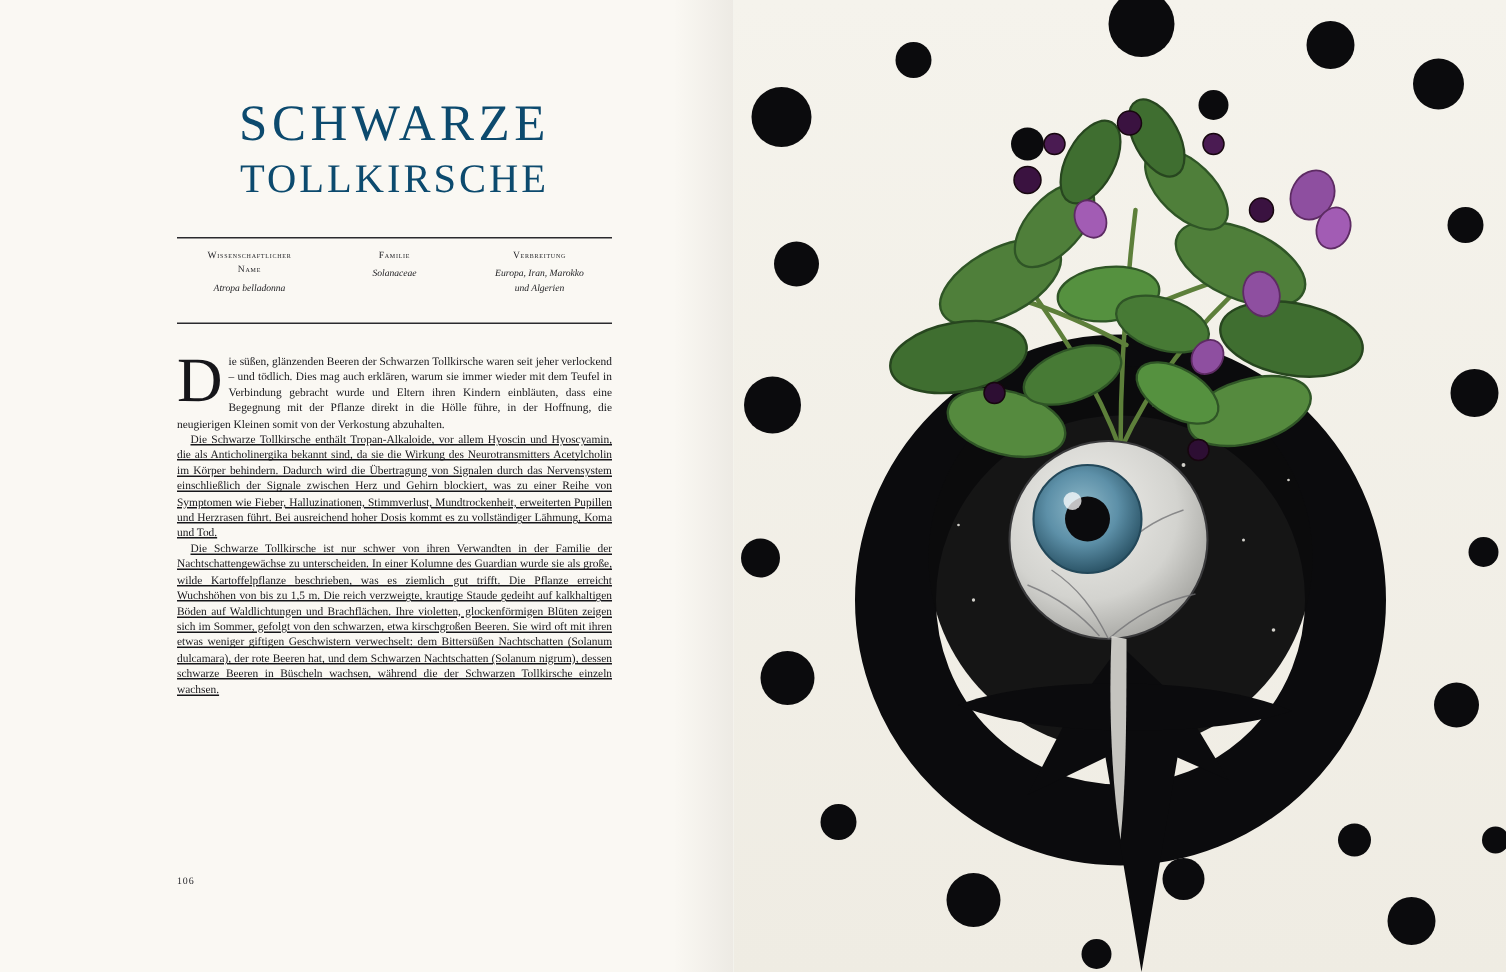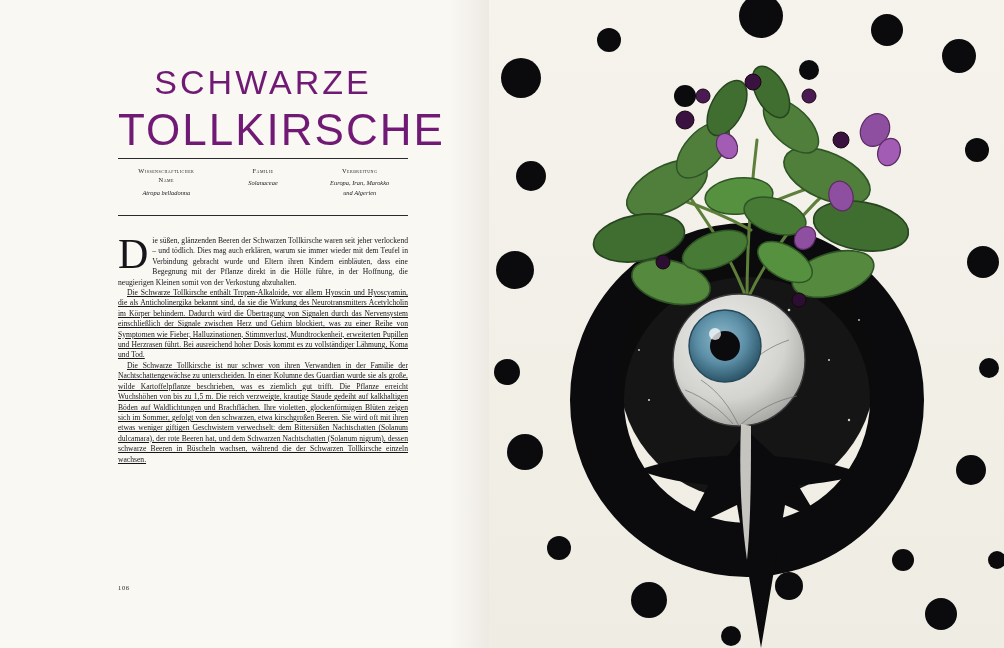--- a/index.html
+++ b/index.html
@@ -38,30 +38,30 @@
     pointer-events: none;
   }
   .title-block {
     position: absolute;
     left: 118px;
     top: 62px;
     width: 290px;
     text-align: center;
   }
   .title-line {
-    font-family: Liberation Sans, sans-serif;
+    font-family: Liberation Serif, serif;
     font-size: 35px;
     letter-spacing: 3.5px;
-    color: #701a75;
+    color: #0c4a6e;
     line-height: 1.22;
     font-weight: 400;
     white-space: nowrap;
   }
   .title-line.l1 { font-size: 34px; letter-spacing: 3px; }
-  .title-line.l2 { font-size: 44px; letter-spacing: 2px; }
+  .title-line.l2 { font-size: 27px; letter-spacing: 2px; }
 
   .meta-rule {
     position: absolute;
     left: 118px;
     width: 290px;
     height: 1px;
     background: #2a2a2e;
   }
   .meta-rule.top { top: 158px; }
   .meta-rule.bottom { top: 215px; }

